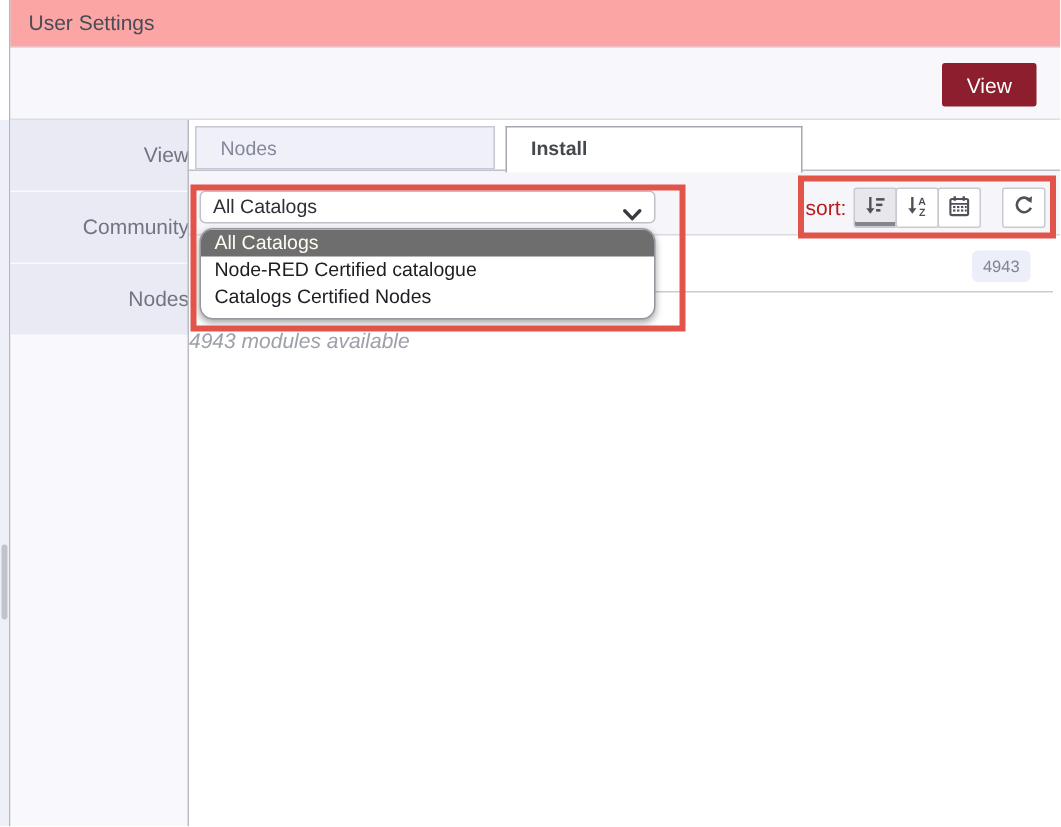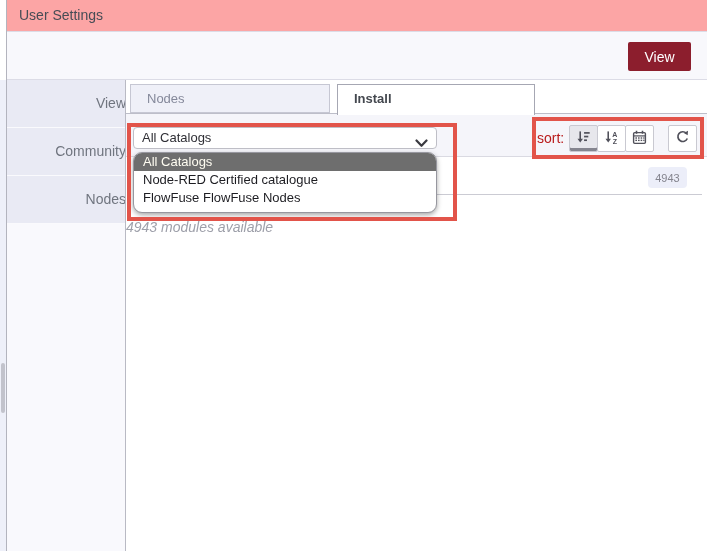--- a/index.html
+++ b/index.html
@@ -168,19 +168,19 @@
     </span>
   </button>
 
   <div class="count-badge">4943</div>
   <div class="search-divider"></div>
   <div class="status-text">4943 modules available</div>
 
   <div class="dropdown-popup">
     <div class="dd-option selected">All Catalogs</div>
     <div class="dd-option">Node-RED Certified catalogue</div>
-    <div class="dd-option">FlowFuse FlowFuse Nodes</div>
+    <div class="dd-option">Catalogs Certified Nodes</div>
   </div>
 
   <div class="annot annot-dropdown"></div>
   <div class="annot annot-sort"></div>
 
 </div>
 
 </body></html>

